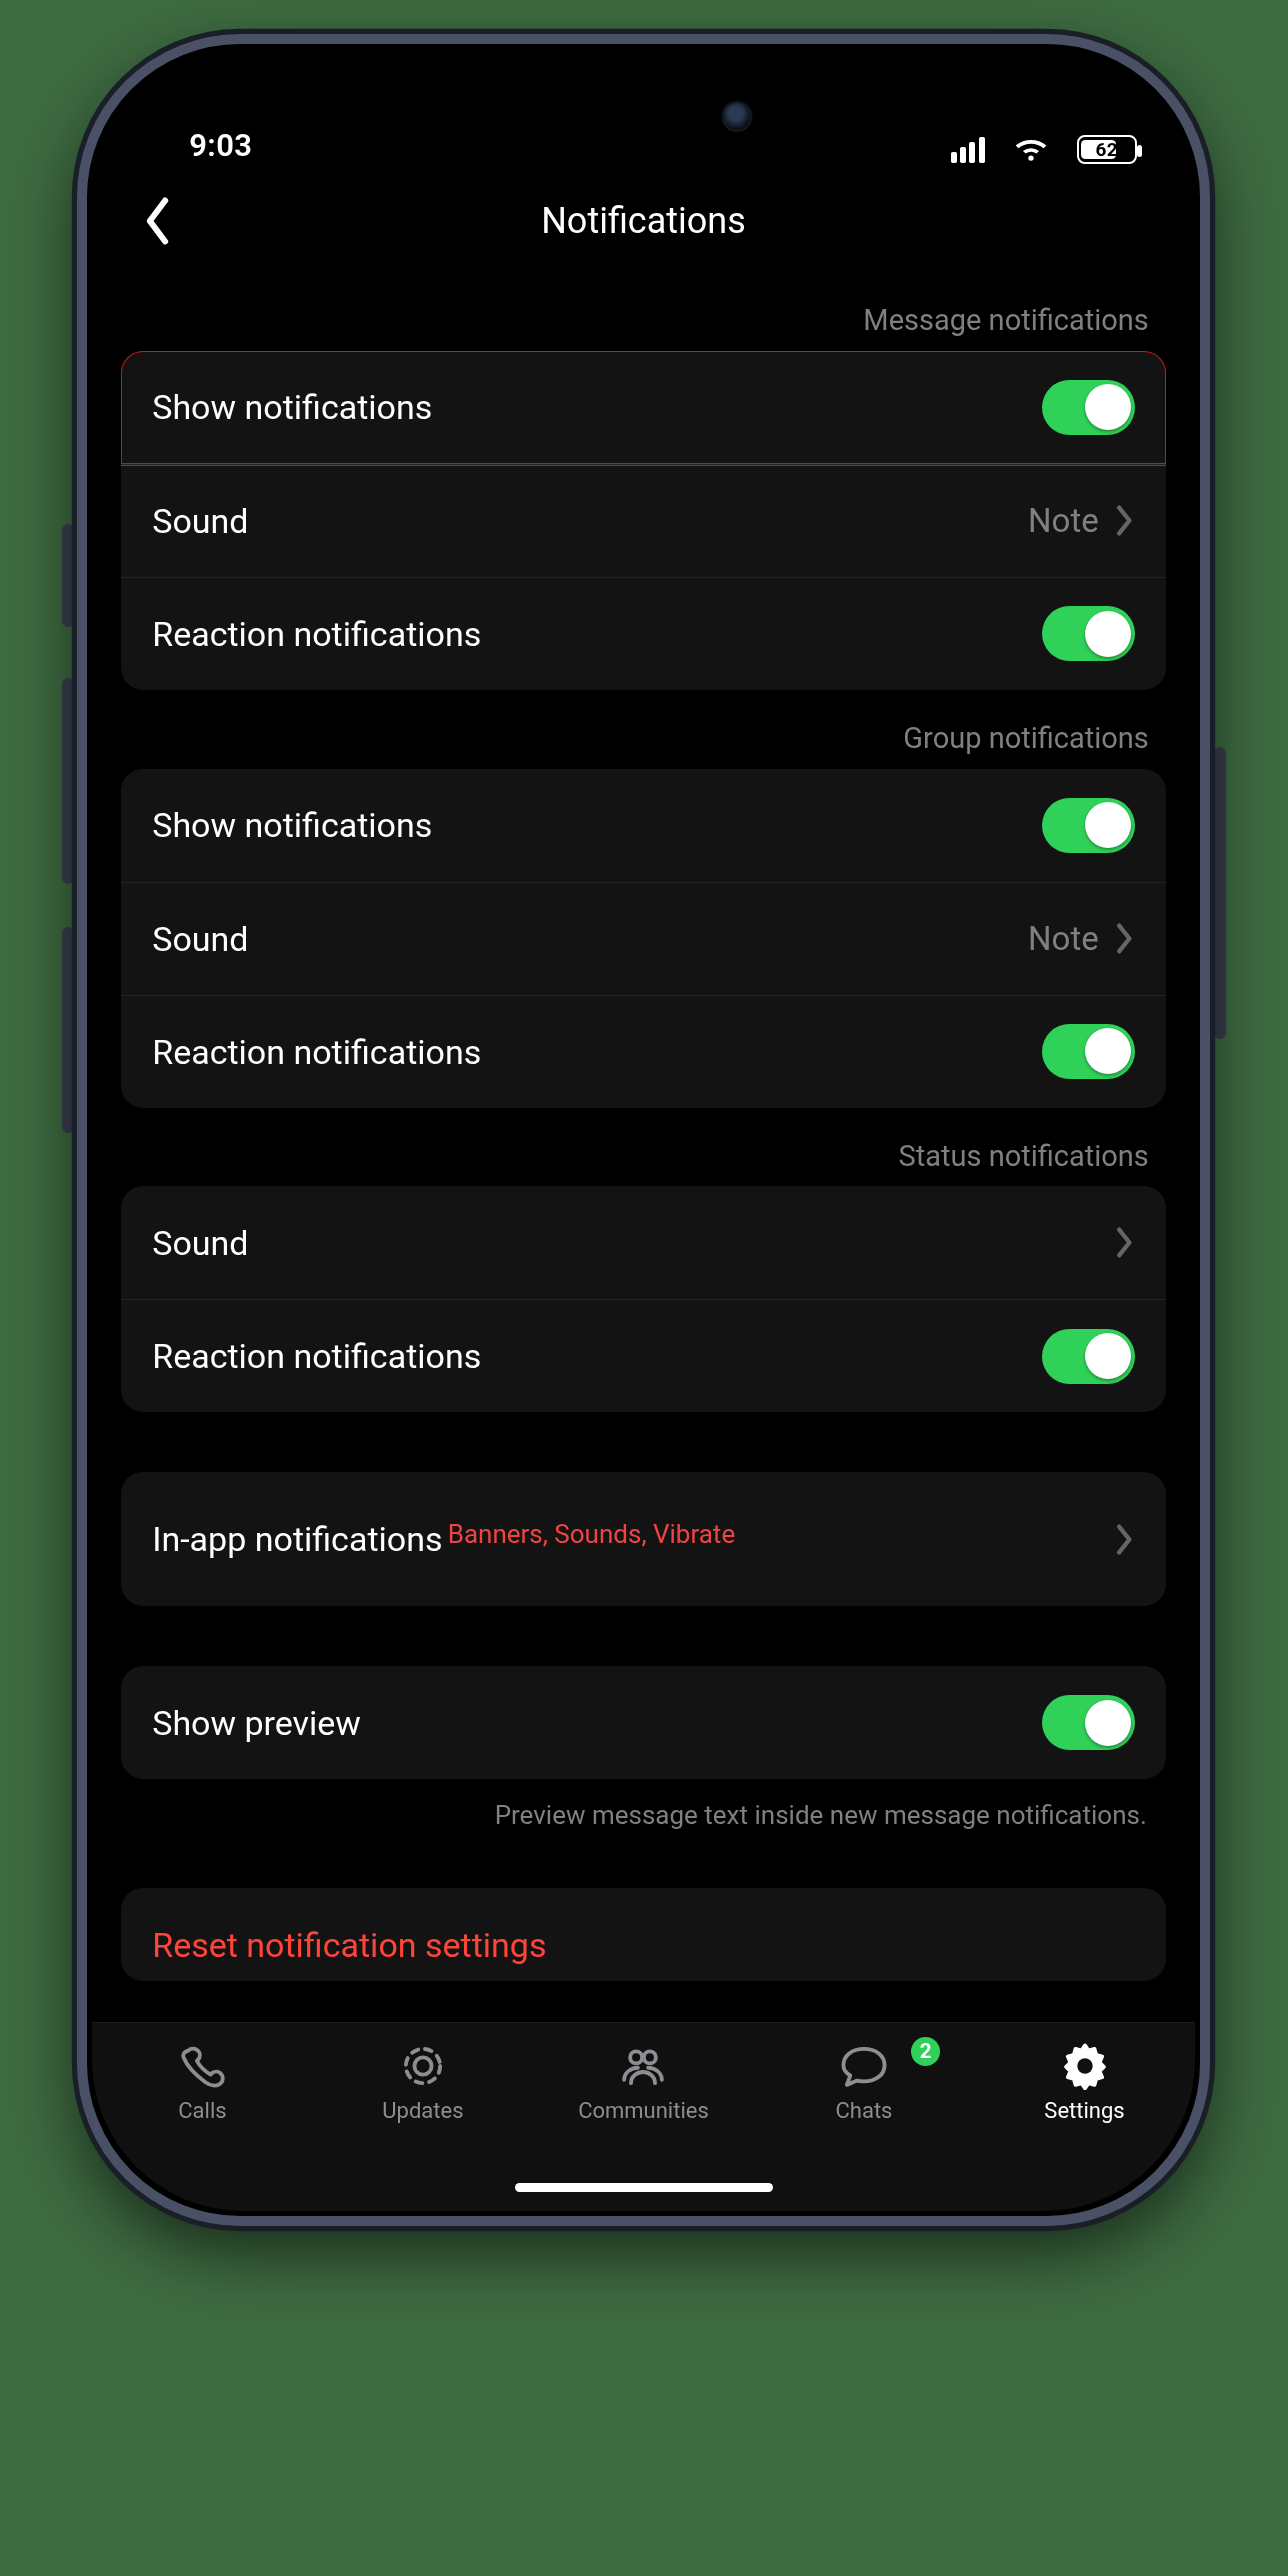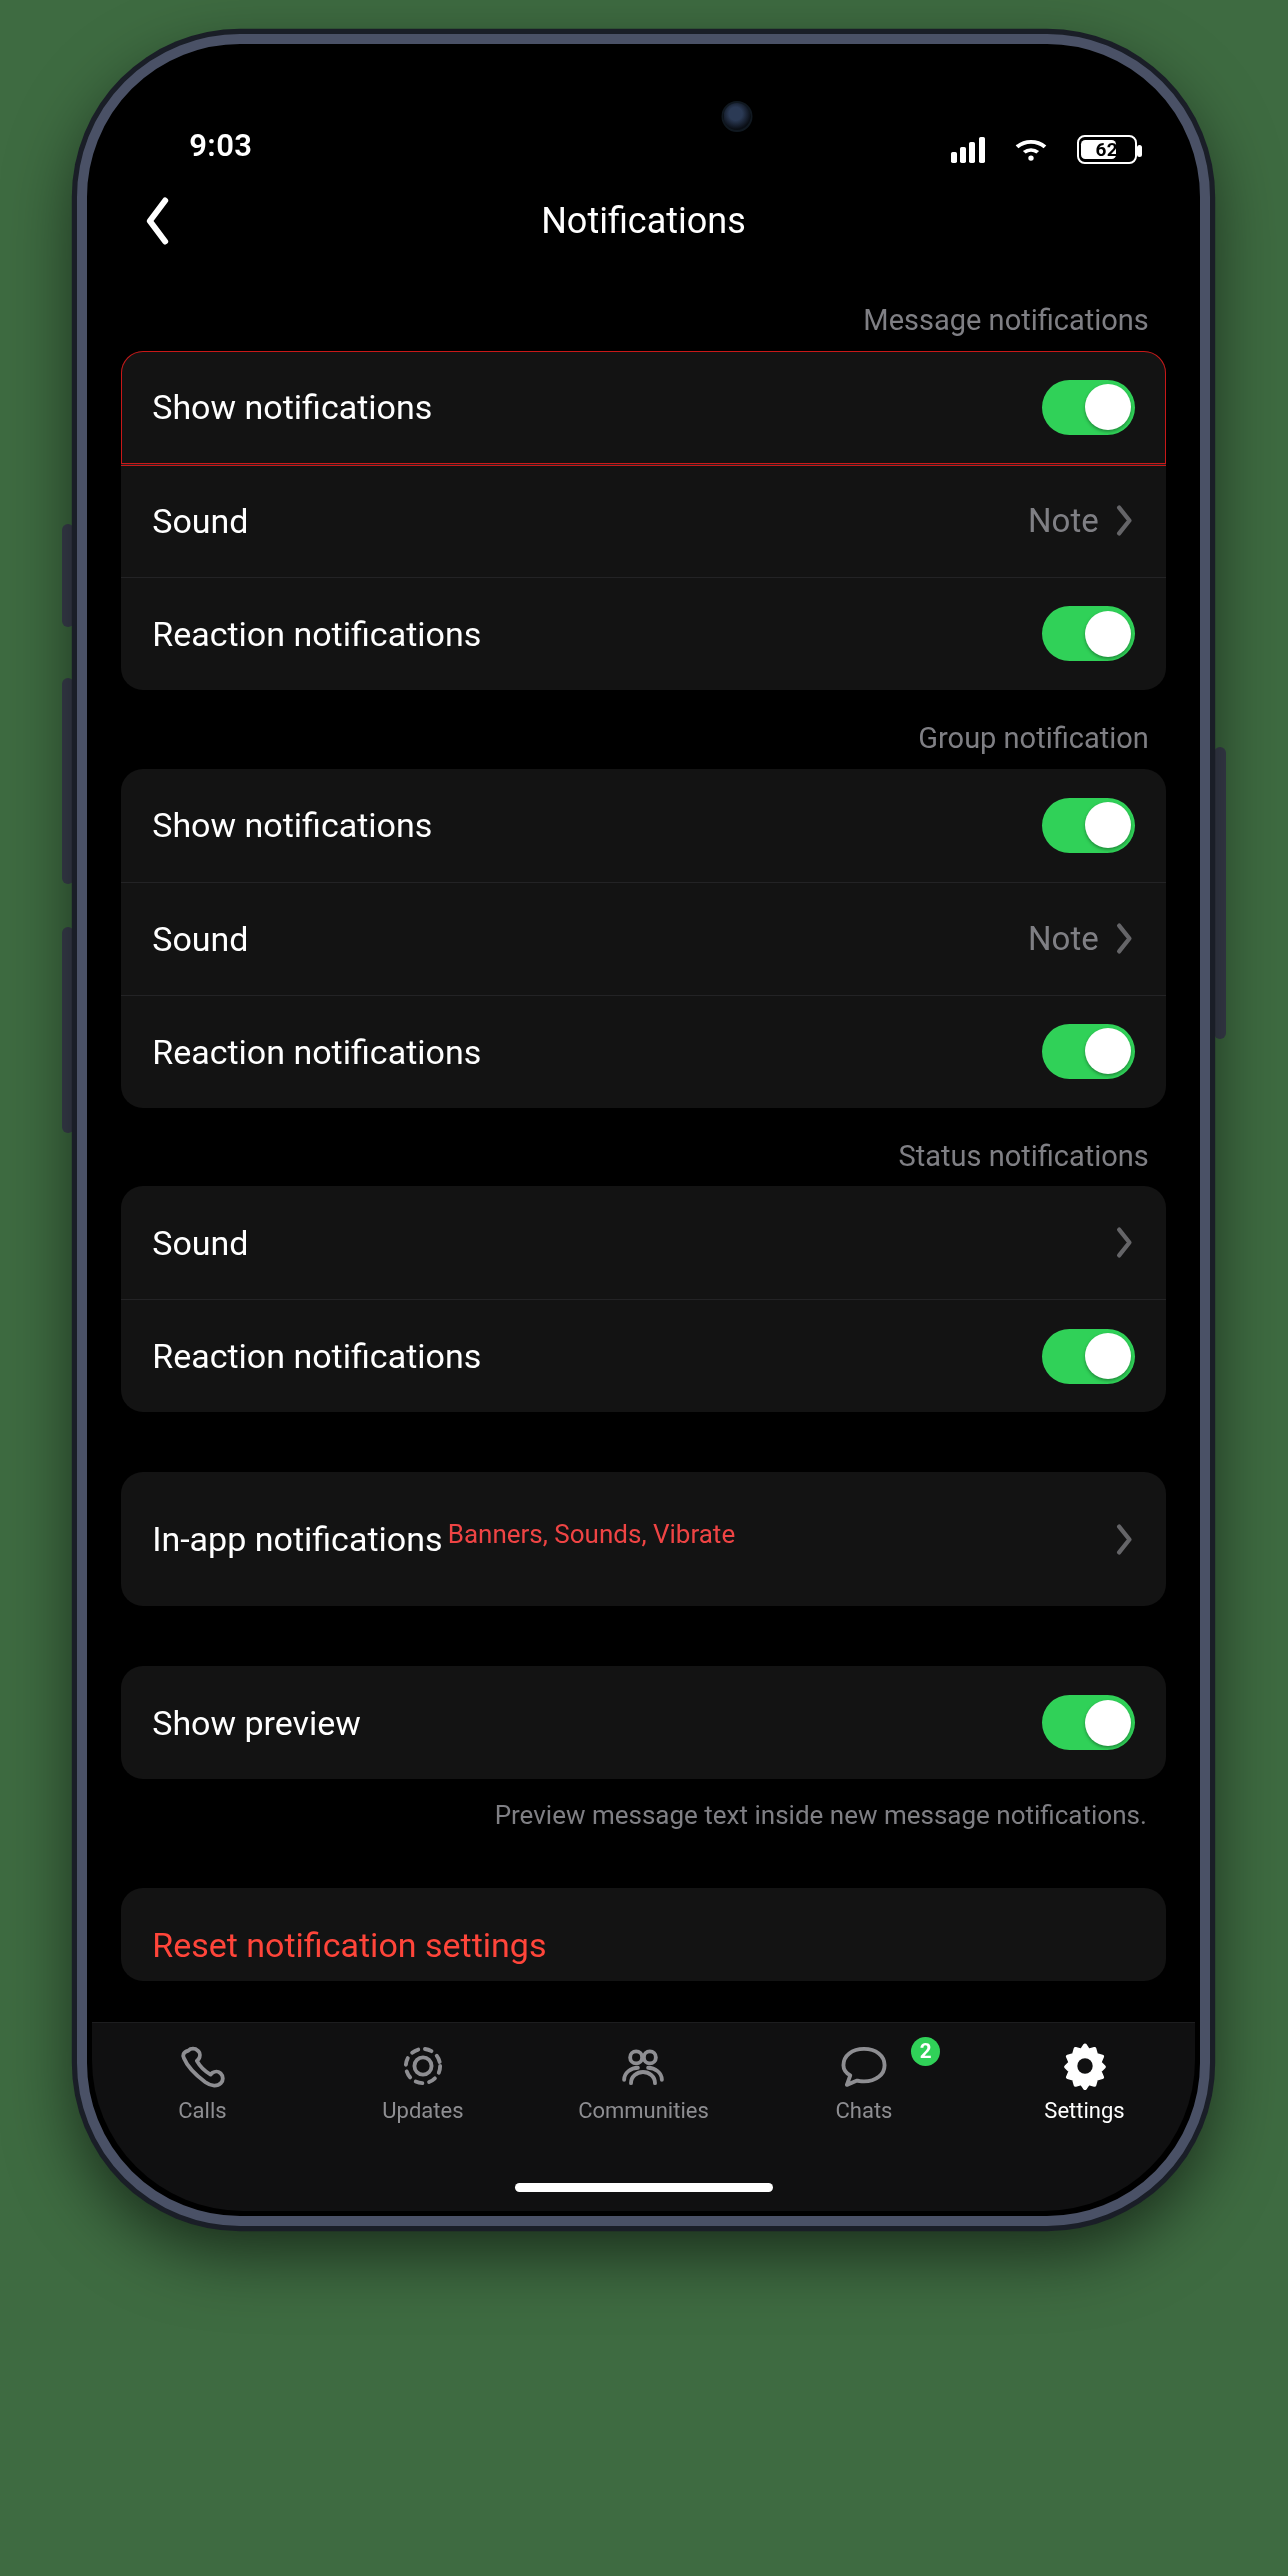--- a/index.html
+++ b/index.html
@@ -314,21 +314,21 @@
           </div>
         </div>
         <div class="row">
           <span>Reaction notifications</span>
           <div class="toggle">
               <div class="knob"></div>
             </div>
         </div>
       </div>
 
-      <div class="section-title">Group notification</div>
+      <div class="section-title">Group notifications</div>
       <div class="group">
         <div class="row">
           <span>Show notifications</span>
           <div class="toggle">
               <div class="knob"></div>
             </div>
         </div>
         <div class="row">
           <span>Sound</span>
           <div class="right">

